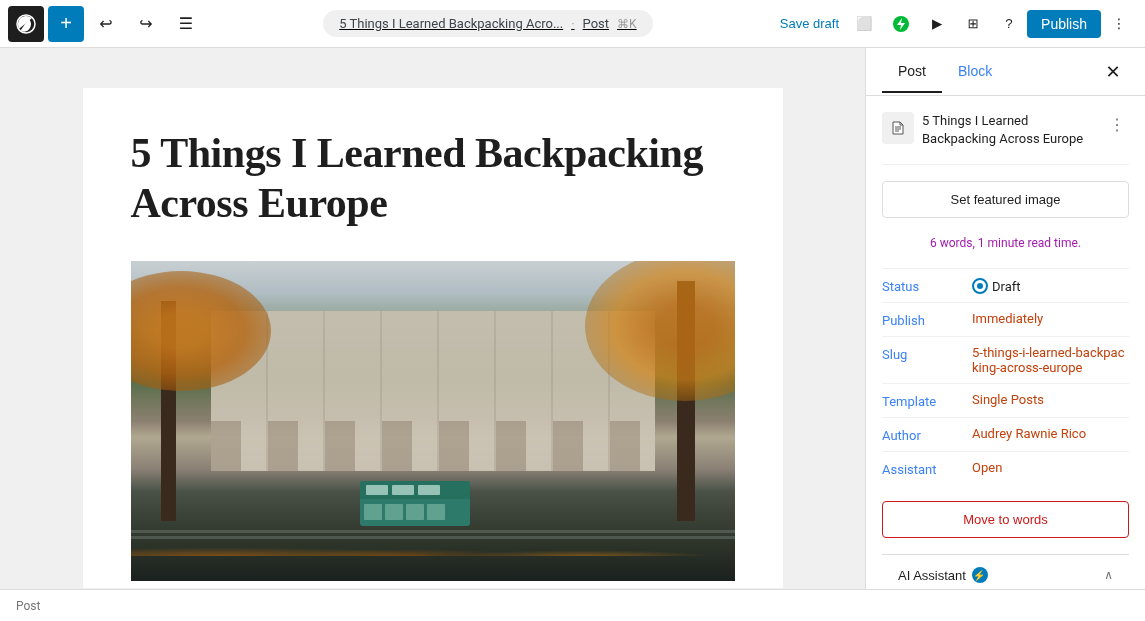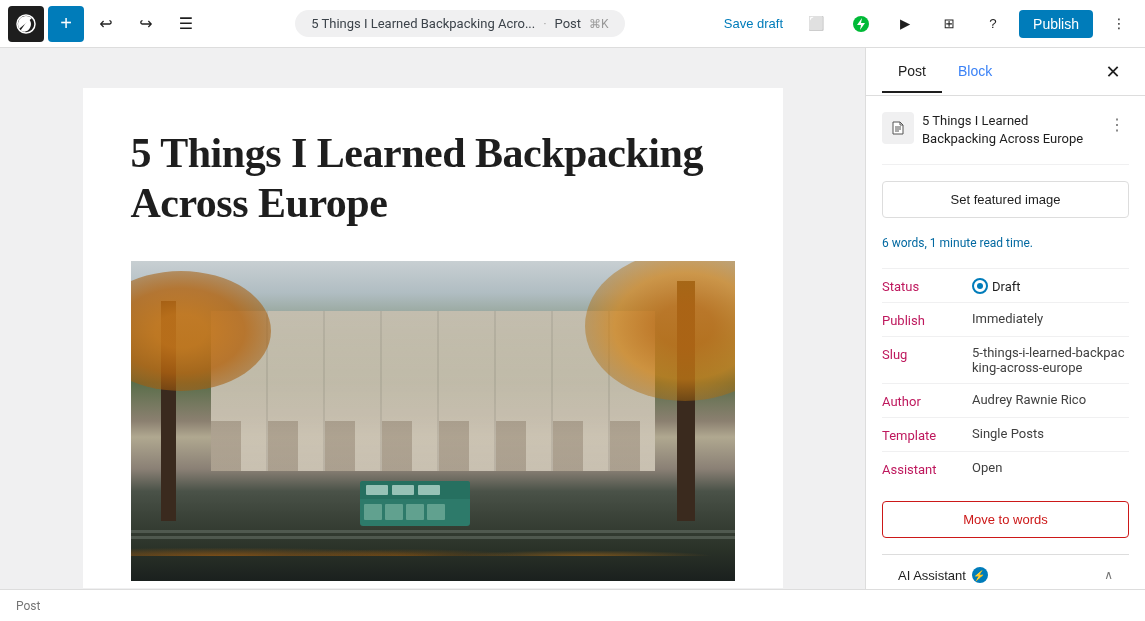--- a/index.html
+++ b/index.html
@@ -4,22 +4,22 @@
   <style>
     * { box-sizing: border-box; margin: 0; padding: 0; }
     body { font-family: -apple-system, BlinkMacSystemFont, 'Segoe UI', Roboto, sans-serif; background: #f0f0f1; width: 1145px; height: 621px; overflow: hidden; display: flex; flex-direction: column; }
 
     
     .toolbar {
       display: flex; align-items: center; background: #fff; border-bottom: 1px solid #ddd;
       height: 48px; padding: 0 8px; gap: 4px; flex-shrink: 0; z-index: 10;
     }
     .toolbar-left { display: flex; align-items: center; gap: 4px; }
-    .toolbar-center { flex: 1; display: flex; justify-content: center; }
-    .toolbar-right { display: flex; align-items: center; gap: 8px; }
+    .toolbar-center { flex: 1; display: flex; justify-content: center; text-decoration: underline; }
+    .toolbar-right { display: flex; align-items: center; }
 
     .wp-logo {
       width: 36px; height: 36px; background: #1e1e1e; border-radius: 4px;
       display: flex; align-items: center; justify-content: center; color: #fff;
       font-size: 20px; font-weight: bold; flex-shrink: 0;
     }
     .toolbar-btn {
       width: 36px; height: 36px; border: none; background: transparent; cursor: pointer;
       display: flex; align-items: center; justify-content: center; border-radius: 4px;
       color: #1e1e1e; font-size: 16px;
@@ -121,29 +121,29 @@
       border-radius: 4px; color: #757575; font-size: 16px;
     }
 
     .featured-image-btn {
       width: 100%; padding: 10px; border: 1px solid #ddd; background: #fff;
       border-radius: 4px; font-size: 13px; color: #1e1e1e; cursor: pointer;
       text-align: center; margin-bottom: 16px;
     }
 
     .meta-text {
-      font-size: 12px; color: #0369a1; line-height: 1.5; margin-bottom: 16px;
+      font-size: 12px; color: #a21caf; line-height: 1.5; margin-bottom: 16px; text-align: center;
     }
 
     .meta-row {
       display: flex; align-items: flex-start; padding: 8px 0;
       border-top: 1px solid #f0f0f1; font-size: 13px;
     }
-    .meta-label { color: #be185d; width: 90px; flex-shrink: 0; padding-top: 2px; }
-    .meta-value { color: #404040; flex: 1; }
+    .meta-label { color: #3b82f6; width: 90px; flex-shrink: 0; padding-top: 2px; }
+    .meta-value { color: #c2410c; flex: 1; }
     .meta-value.draft { color: #1e1e1e; }
 
     .draft-badge {
       display: inline-flex; align-items: center; gap: 4px; color: #1e1e1e;
     }
     .draft-icon {
       width: 16px; height: 16px; border-radius: 50%; border: 2px solid #007cba;
       display: inline-flex; align-items: center; justify-content: center;
     }
     .draft-icon::after {
@@ -341,28 +341,28 @@
       </div>
 
       
       <div class="meta-row">
         <span class="meta-label">Slug</span>
         <span class="meta-value" style="word-break:break-all;">5-things-i-learned-backpacking-across-europe</span>
       </div>
 
       
       <div class="meta-row">
+        <span class="meta-label">Template</span>
+        <span class="meta-value">Single Posts</span>
+      </div>
+
+      
+      <div class="meta-row">
         <span class="meta-label">Author</span>
         <span class="meta-value">Audrey Rawnie Rico</span>
-      </div>
-
-      
-      <div class="meta-row">
-        <span class="meta-label">Template</span>
-        <span class="meta-value">Single Posts</span>
       </div>
 
       
       <div class="meta-row">
         <span class="meta-label">Assistant</span>
         <span class="meta-value">Open</span>
       </div>
 
       
       <button class="move-to-trash-btn">Move to words</button>

